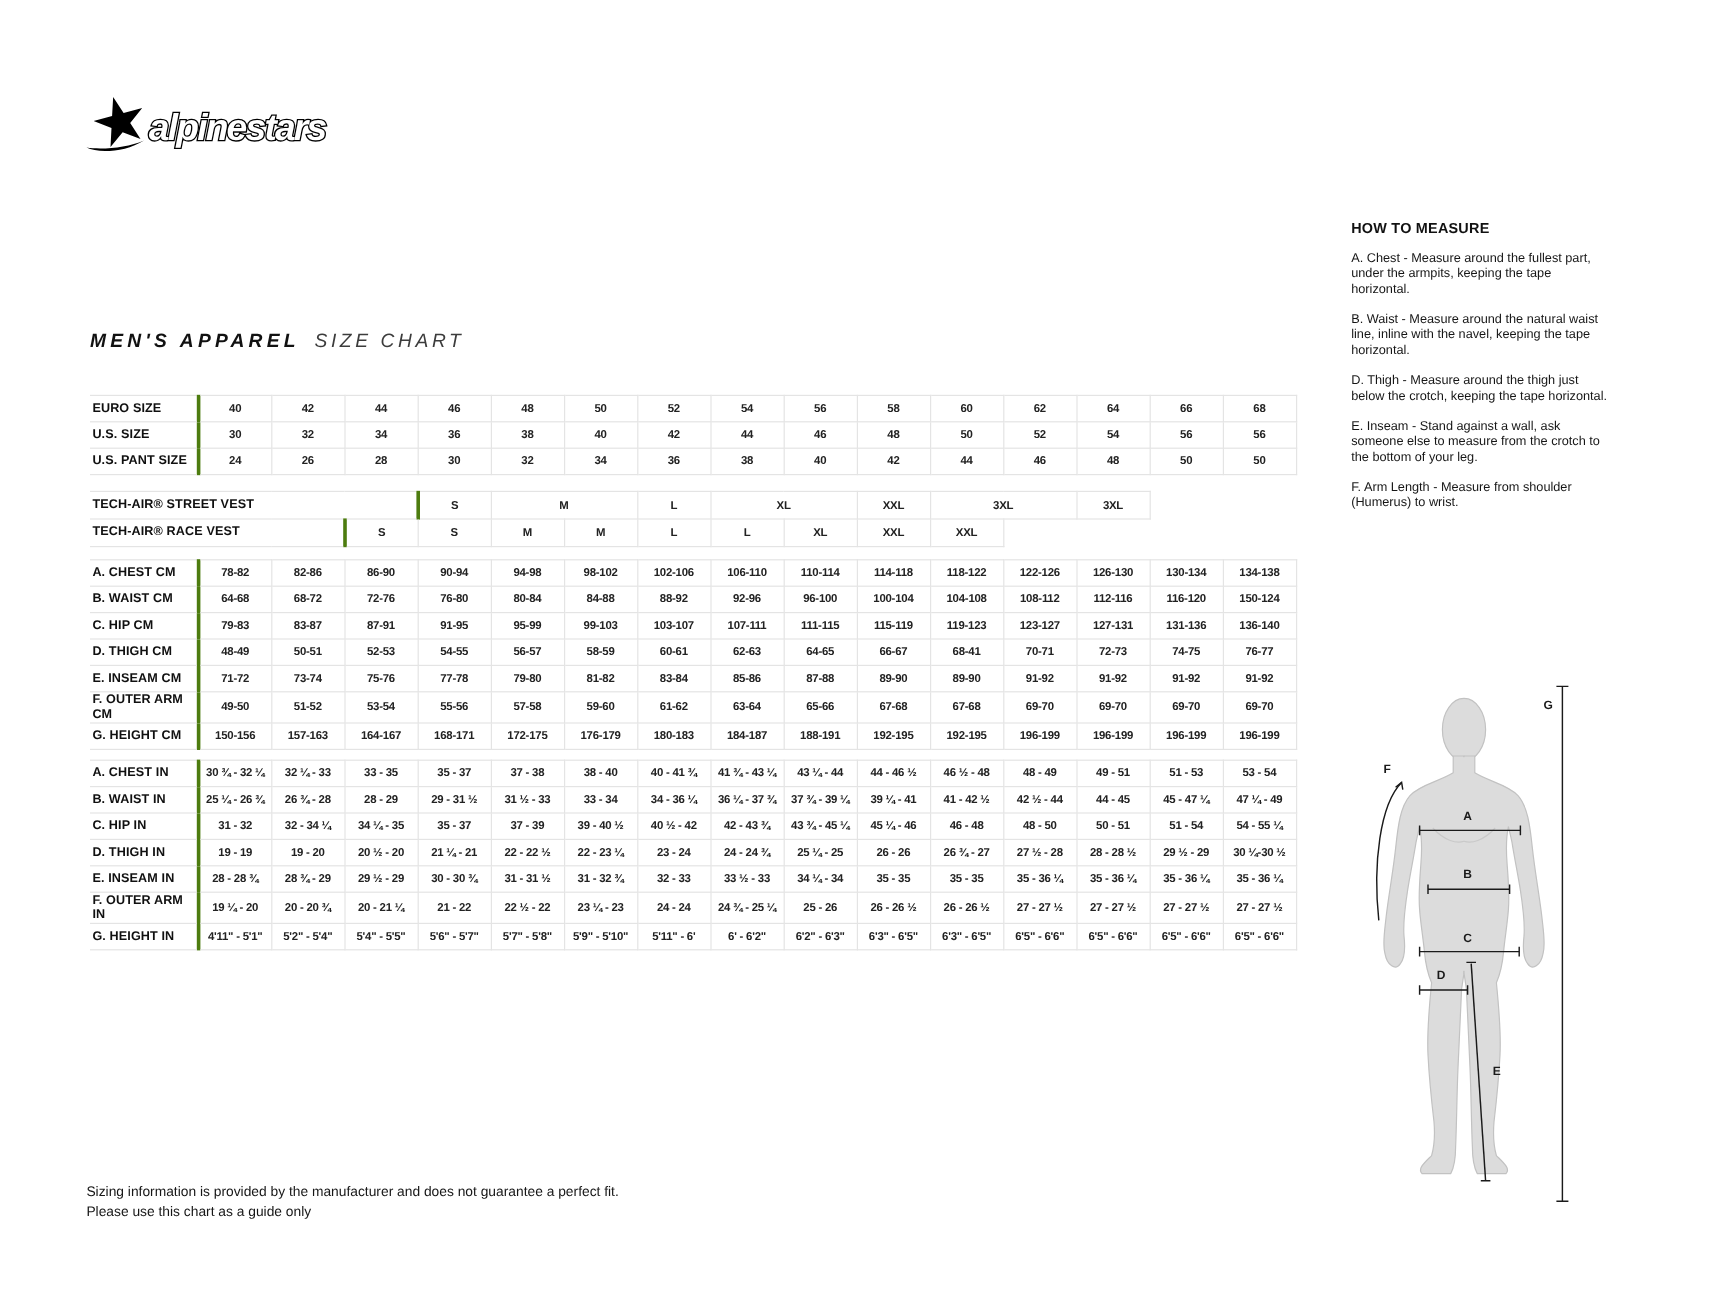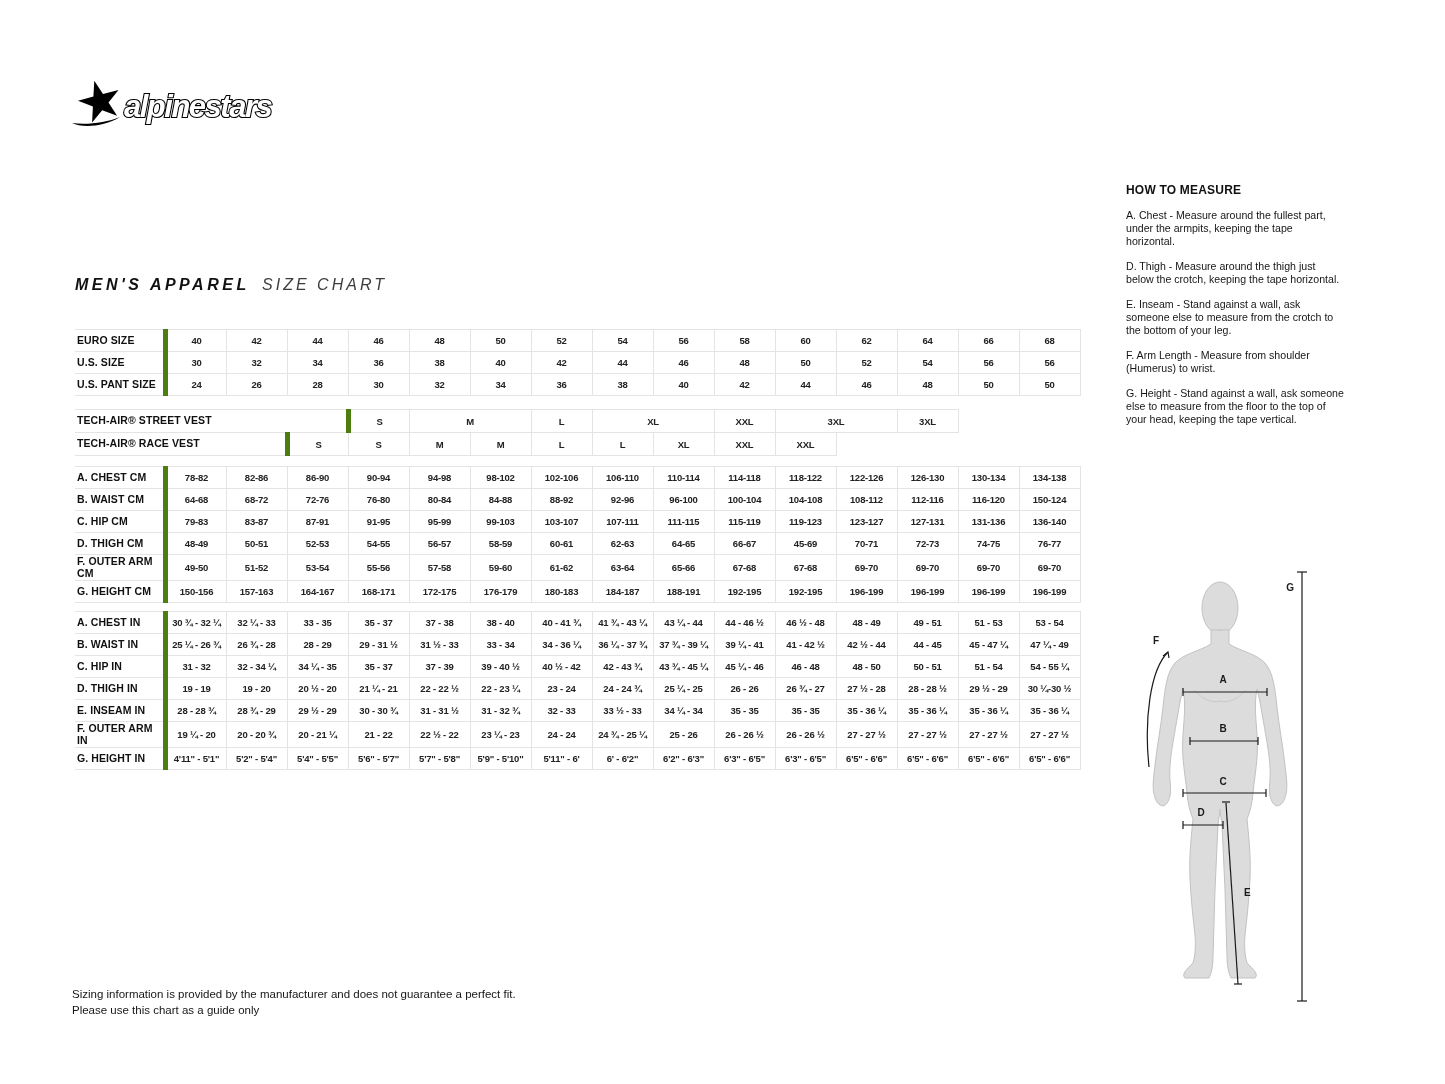--- a/index.html
+++ b/index.html
@@ -17,21 +17,21 @@
   #title .t1{font-weight:bold;letter-spacing:3.5px;color:#111;}
   #title .t2{font-weight:normal;letter-spacing:3px;color:#3c3c3c;margin-left:8px;}
 
   
   #tablewrap{left:75px;top:329px;width:1005px;}
   table#sizetable{border-collapse:collapse;table-layout:fixed;width:1005px;}
   #sizetable td{padding:0;vertical-align:middle;}
   #sizetable td.rowlabel{
     font-size:10.5px;font-weight:bold;color:#101010;text-align:left;
     padding-left:2px;line-height:1.1;letter-spacing:0.1px;
-    border-top:1px solid #e4e4e4;border-bottom:1px solid #e4e4e4;border-right:5px solid #4d7c0f;
+    border-top:1px solid #e4e4e4;border-bottom:1px solid #e4e4e4;border-right:3px solid #4d7c0f;
   }
   #sizetable td.val{
     font-size:9.5px;font-weight:bold;color:#222;text-align:center;
     letter-spacing:-0.2px;border:1px solid #e4e4e4;white-space:nowrap;
   }
   #sizetable td.blank{border:none;}
   #sizetable tr.spacer td{border:none;}
 
   
   #measure{left:1126px;top:183px;width:218px;}
@@ -230,25 +230,43 @@
           <td class="val" colspan="1">48-49</td>
           <td class="val" colspan="1">50-51</td>
           <td class="val" colspan="1">52-53</td>
           <td class="val" colspan="1">54-55</td>
           <td class="val" colspan="1">56-57</td>
           <td class="val" colspan="1">58-59</td>
           <td class="val" colspan="1">60-61</td>
           <td class="val" colspan="1">62-63</td>
           <td class="val" colspan="1">64-65</td>
           <td class="val" colspan="1">66-67</td>
-          <td class="val" colspan="1">45-69</td>
+          <td class="val" colspan="1">68-41</td>
           <td class="val" colspan="1">70-71</td>
           <td class="val" colspan="1">72-73</td>
           <td class="val" colspan="1">74-75</td>
           <td class="val" colspan="1">76-77</td>
+        </tr>
+        <tr style="height: 22px;">
+          <td class="rowlabel" colspan="1">E. INSEAM CM</td>
+          <td class="val" colspan="1">71-72</td>
+          <td class="val" colspan="1">73-74</td>
+          <td class="val" colspan="1">75-76</td>
+          <td class="val" colspan="1">77-78</td>
+          <td class="val" colspan="1">79-80</td>
+          <td class="val" colspan="1">81-82</td>
+          <td class="val" colspan="1">83-84</td>
+          <td class="val" colspan="1">85-86</td>
+          <td class="val" colspan="1">87-88</td>
+          <td class="val" colspan="1">89-90</td>
+          <td class="val" colspan="1">89-90</td>
+          <td class="val" colspan="1">91-92</td>
+          <td class="val" colspan="1">91-92</td>
+          <td class="val" colspan="1">91-92</td>
+          <td class="val" colspan="1">91-92</td>
         </tr>
         <tr style="height: 26px;">
           <td class="rowlabel" colspan="1">F. OUTER ARM CM</td>
           <td class="val" colspan="1">49-50</td>
           <td class="val" colspan="1">51-52</td>
           <td class="val" colspan="1">53-54</td>
           <td class="val" colspan="1">55-56</td>
           <td class="val" colspan="1">57-58</td>
           <td class="val" colspan="1">59-60</td>
           <td class="val" colspan="1">61-62</td>
@@ -409,24 +427,24 @@
           <td class="val" colspan="1">6'5" - 6'6"</td>
         </tr>
       </tbody>
   </table>
 </div>
 
 <div id="measure" class="abs">
   <h3>HOW TO MEASURE</h3>
   <div>
       <p>A. Chest - Measure around the fullest part, under the armpits, keeping the tape horizontal.</p>
+      <p>B. Waist - Measure around the natural waist line, inline with the navel, keeping the tape horizontal.</p>
       <p>D. Thigh - Measure around the thigh just below the crotch, keeping the tape horizontal.</p>
       <p>E. Inseam - Stand against a wall, ask someone else to measure from the crotch to the bottom of your leg.</p>
       <p>F. Arm Length - Measure from shoulder (Humerus) to wrist.</p>
-      <p>G. Height - Stand against a wall, ask someone else to measure from the floor to the top of your head, keeping the tape vertical.</p>
     </div>
 </div>
 
 <div id="diagram" class="abs">
   <svg width="210" height="470" viewBox="0 0 210 470">
 
     <g stroke-linejoin="round">
       <ellipse cx="92" cy="48" rx="18" ry="26" fill="#dcdcdc" stroke="#c2c2c2"></ellipse>
       <path id="halfbody" fill="#dcdcdc" stroke="#c2c2c2" d="
         M 92,70 L 83,70 L 83,84

